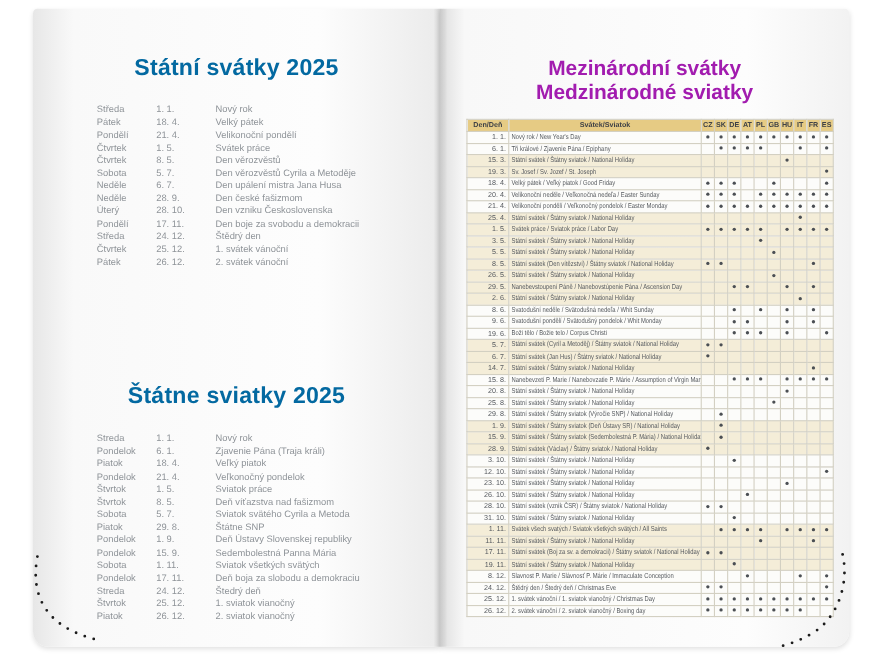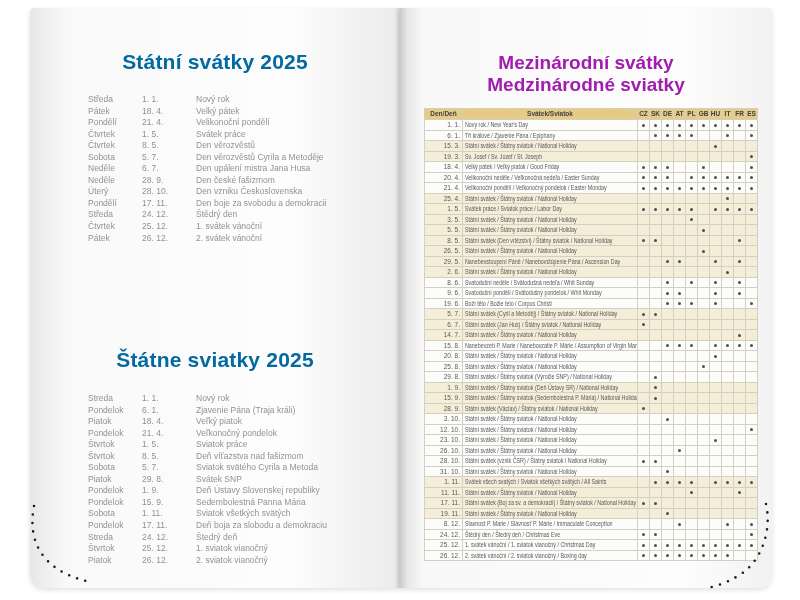--- a/index.html
+++ b/index.html
@@ -174,21 +174,21 @@
       <span>Deň víťazstva nad fašizmom</span>
     </div>
     <div class="hl-row">
       <span>Sobota</span>
       <span>5. 7.</span>
       <span>Sviatok svätého Cyrila a Metoda</span>
     </div>
     <div class="hl-row">
       <span>Piatok</span>
       <span>29. 8.</span>
-      <span>Svátek SNP</span>
+      <span>Štátne SNP</span>
     </div>
     <div class="hl-row">
       <span>Pondelok</span>
       <span>1. 9.</span>
       <span>Deň Ústavy Slovenskej republiky</span>
     </div>
     <div class="hl-row">
       <span>Pondelok</span>
       <span>15. 9.</span>
       <span>Sedembolestná Panna Mária</span>

